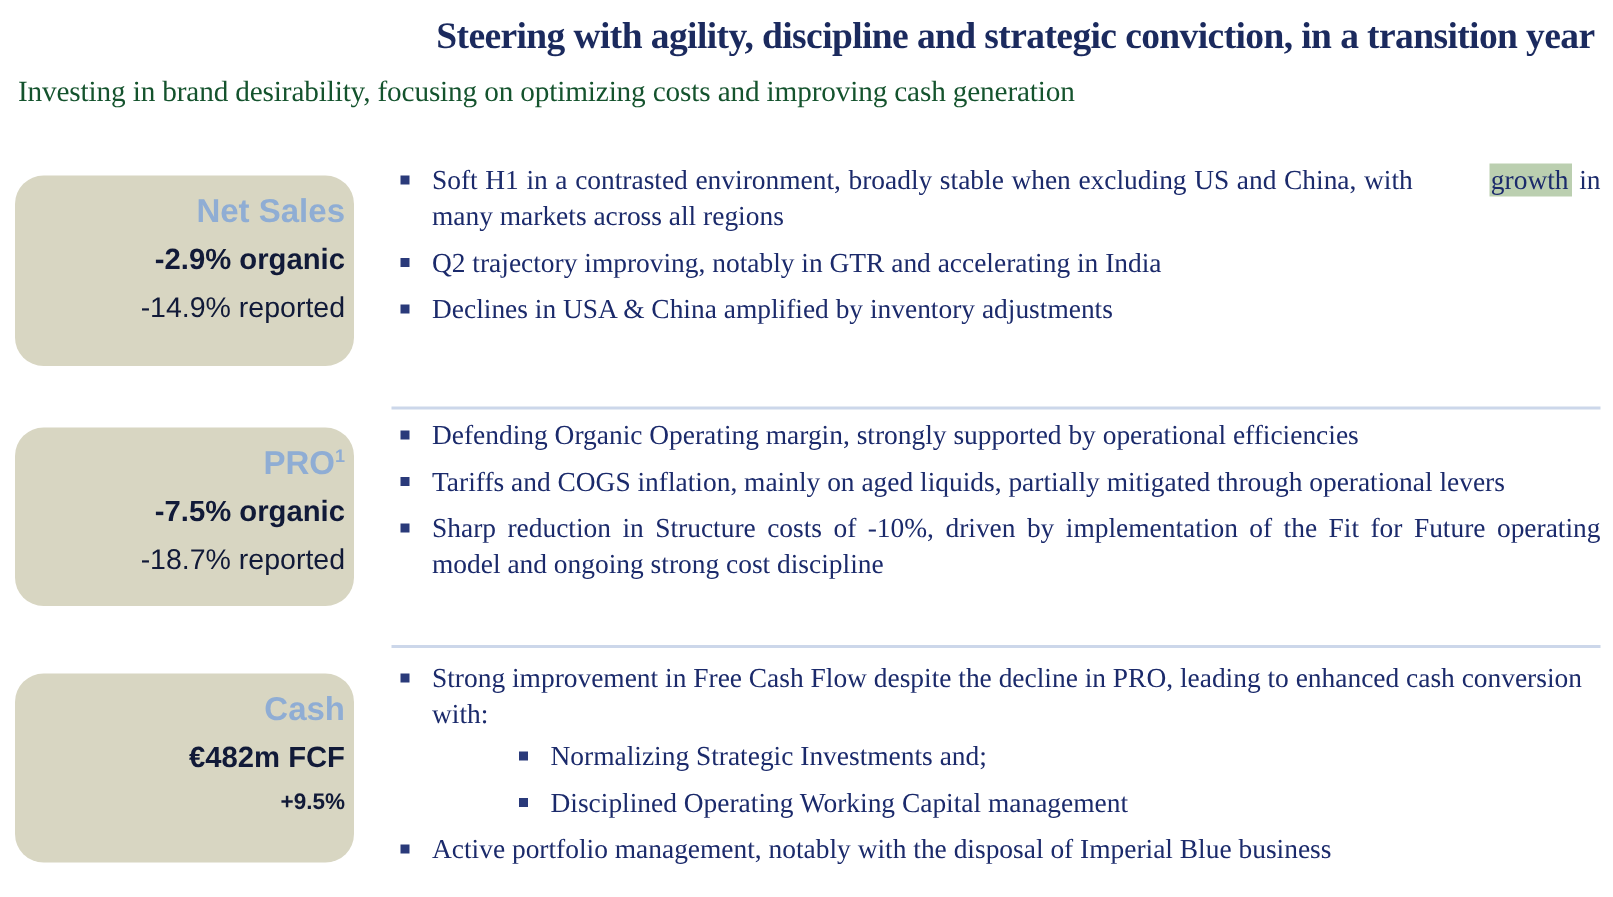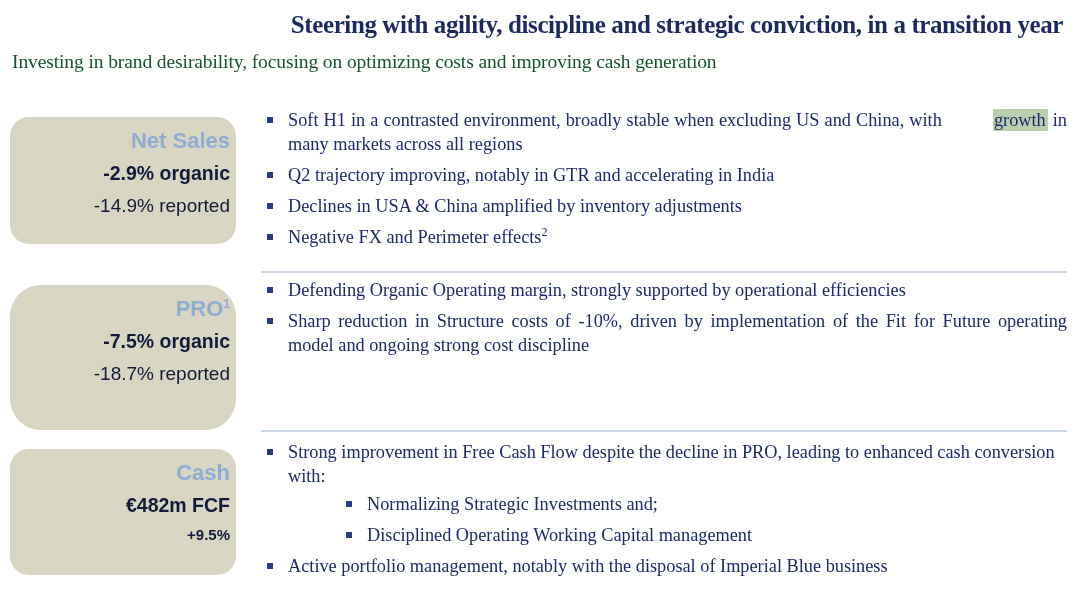--- a/index.html
+++ b/index.html
@@ -67,21 +67,21 @@
     position: absolute;
     left: 10px;
     width: 226px;
     background: #d8d6c2;
     border-radius: 19px;
     box-sizing: border-box;
     text-align: right;
     padding: 9px 6px 10px 6px;
   }
   .kpi-card.net-sales { top: 9px;  height: 127px; }
-  .kpi-card.pro       { top: 7px;  height: 145px; border-radius: 31px; }
+  .kpi-card.pro       { top: 7px;  height: 119px; }
   .kpi-card.cash      { top: 9px;  height: 126px; }
 
   .kpi-title {
     font-family: "Liberation Sans", sans-serif;
     font-weight: bold;
     font-size: 22px;
     line-height: 30px;
     color: #8fadd4;
     letter-spacing: 0px;
   }
@@ -206,33 +206,33 @@
         <div class="kpi-card net-sales">
           <div class="kpi-title">Net Sales</div>
           <div class="kpi-primary">-2.9% organic</div>
           <div class="kpi-secondary">-14.9% reported</div>
         </div>
         <div class="bullets">
           <ul class="bullet-list">
             <li class="bullet"><span class="bullet-marker"></span>Soft H1 in a contrasted environment, broadly stable when excluding US and China, with <span class="hl-green">growth</span> in many markets across all regions</li>
             <li class="bullet"><span class="bullet-marker"></span>Q2 trajectory improving, notably in GTR and accelerating in India</li>
             <li class="bullet"><span class="bullet-marker"></span>Declines in USA &amp; China amplified by inventory adjustments</li>
-            <li class="bullet"><span class="bullet-marker"></span>Negative FX and Perimeter effects<sup class="fn">2</sup></li>
           </ul>
         </div>
       </div>
       <div class="row row-pro">
         <div class="kpi-card pro">
           <div class="kpi-title">PRO<sup>1</sup></div>
           <div class="kpi-primary">-7.5% organic</div>
           <div class="kpi-secondary">-18.7% reported</div>
         </div>
         <div class="bullets">
           <ul class="bullet-list">
             <li class="bullet"><span class="bullet-marker"></span>Defending Organic Operating margin, strongly supported by operational efficiencies</li>
+            <li class="bullet"><span class="bullet-marker"></span>Tariffs and COGS inflation, mainly on aged liquids, partially mitigated through operational levers</li>
             <li class="bullet"><span class="bullet-marker"></span>Sharp reduction in Structure costs of -10%, driven by implementation of the Fit for Future operating model and ongoing strong cost discipline</li>
           </ul>
         </div>
       </div>
       <div class="row row-cash">
         <div class="kpi-card cash">
           <div class="kpi-title">Cash</div>
           <div class="kpi-primary">€482m FCF</div>
           <div class="kpi-secondary small-bold">+9.5%</div>
         </div>

